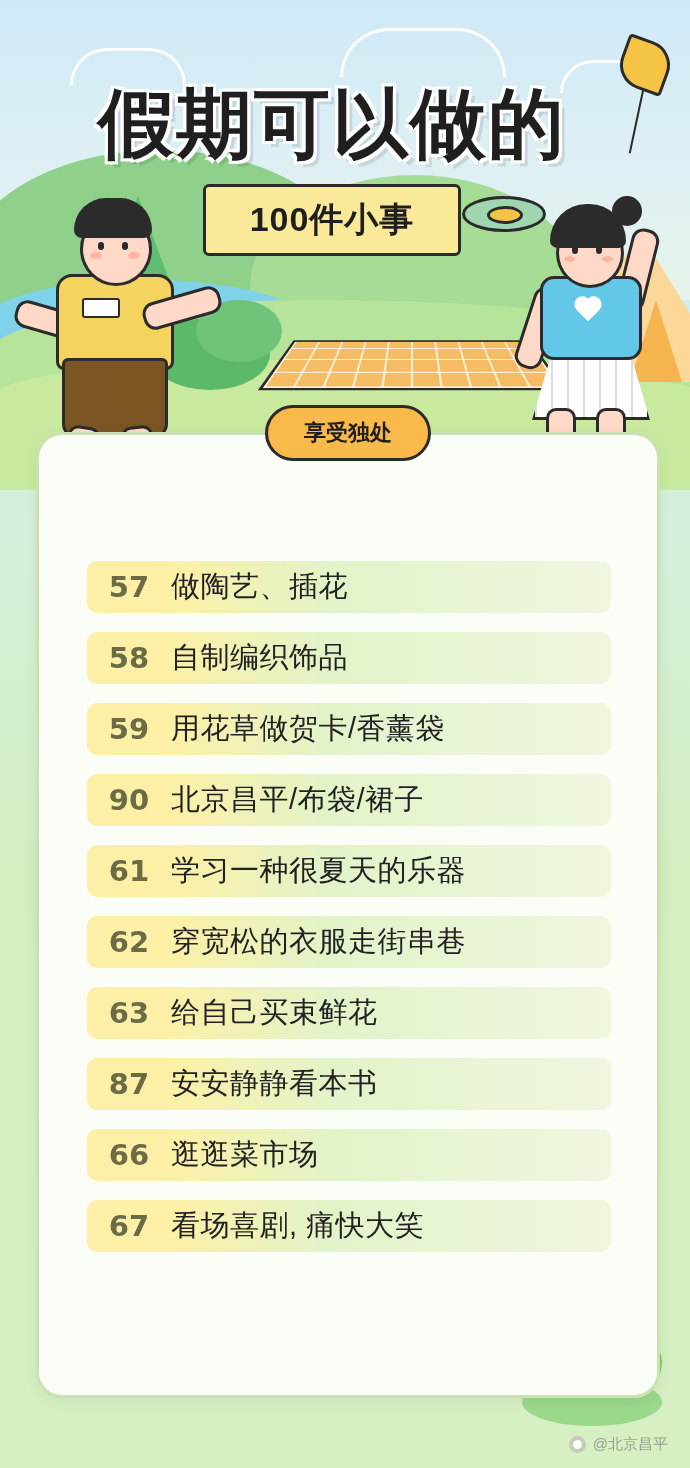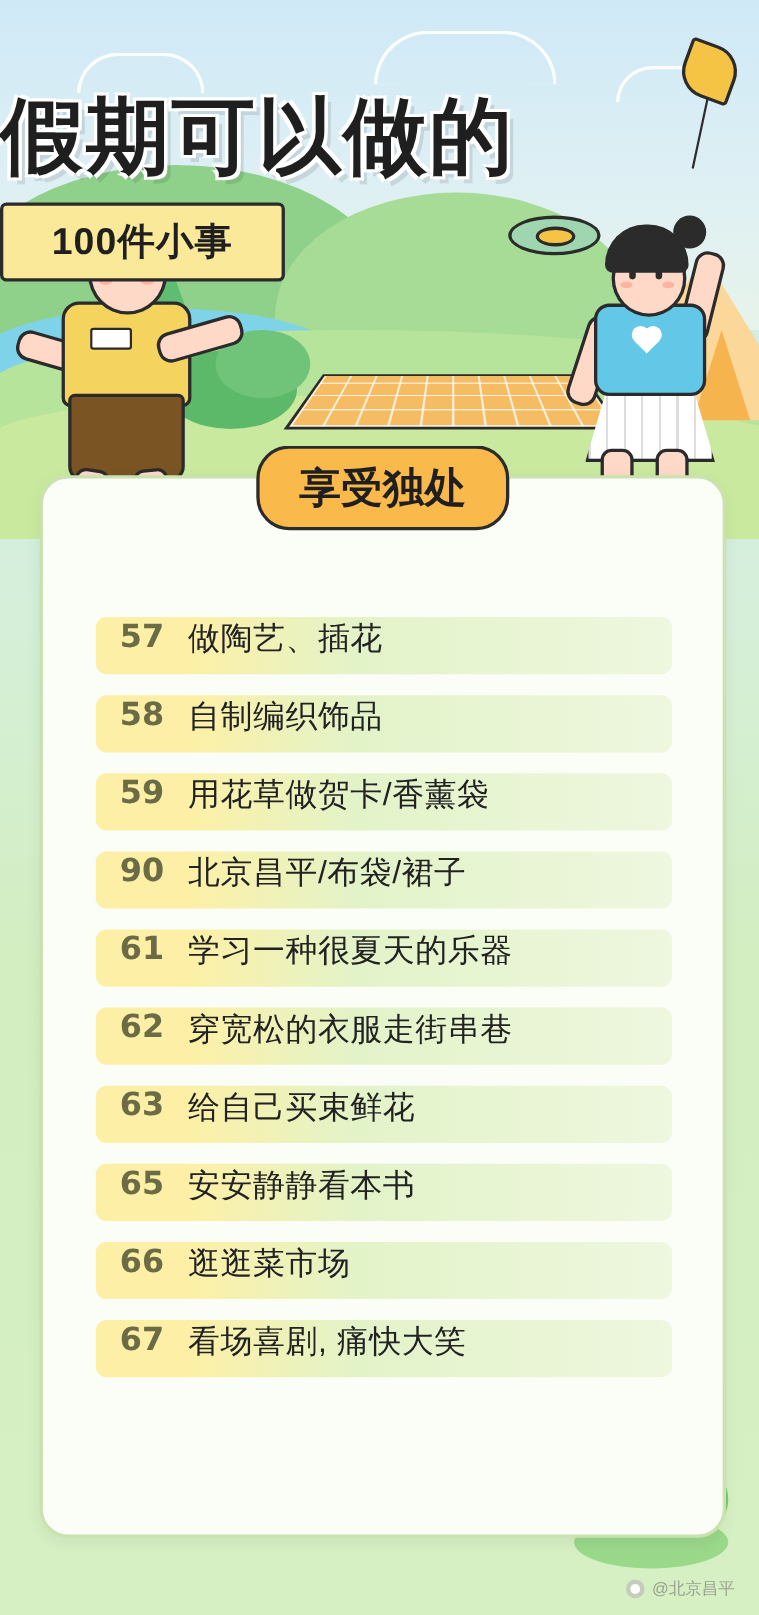--- a/index.html
+++ b/index.html
@@ -209,20 +209,21 @@
   .girl .shoe.l{left:50px; top:286px;} .girl .shoe.r{left:112px; top:286px;}
   .girl .arm { position:absolute; width:22px; height:78px; background:#ffd9c7; border:3px solid #2b2b2b; border-radius:12px;}
   .girl .arm.l{left:44px; top:96px; transform: rotate(18deg);}
   .girl .arm.r{left:144px; top:38px; transform: rotate(14deg);}
 
   
   .title-wrap {
     position: absolute;
     left: 0; top: 86px;
     width: 664px;
+    text-align: center;
     z-index: 6;
   }
   .title {
     font-family: "DejaVu Sans", "Liberation Sans", sans-serif;
     font-size: 76px;
     font-weight: 900;
     letter-spacing: 2px;
     color: #1f1f1f;
     line-height: 1;
     text-shadow:
@@ -260,34 +261,34 @@
   }
   .section-chip {
     position: absolute;
     left: 50%;
     top: -30px;
     transform: translateX(-50%);
     background: #f9b94b;
     border: 3px solid #2b2b2b;
     border-radius: 30px;
     padding: 10px 36px;
-    font-size: 38px;
+    font-size: 22px;
     font-weight: 800;
     color: #1f1f1f;
     white-space: nowrap;
   }
   .list {
     position: absolute;
     left: 48px;
     top: 126px;
     width: 524px;
   }
   .row {
     display: flex;
-    align-items: flex-start;
+    align-items: center;
     height: 52px;
     margin-bottom: 19px;
     border-radius: 10px;
     background: linear-gradient(90deg, #fdf0a6 0%, #fdf0a6 16%, #e3f3c8 45%, #eef7df 100%);
     overflow: hidden;
   }
   .row .num {
     width: 84px;
     flex: 0 0 84px;
     text-align: center;
@@ -442,21 +443,21 @@
         </div>
         <div class="row">
           <div class="num">62</div>
           <div class="txt">穿宽松的衣服走街串巷</div>
         </div>
         <div class="row">
           <div class="num">63</div>
           <div class="txt">给自己买束鲜花</div>
         </div>
         <div class="row">
-          <div class="num">65</div>
+          <div class="num">87</div>
           <div class="txt">安安静静看本书</div>
         </div>
         <div class="row">
           <div class="num">66</div>
           <div class="txt">逛逛菜市场</div>
         </div>
         <div class="row">
           <div class="num">67</div>
           <div class="txt">看场喜剧, 痛快大笑</div>
         </div>

